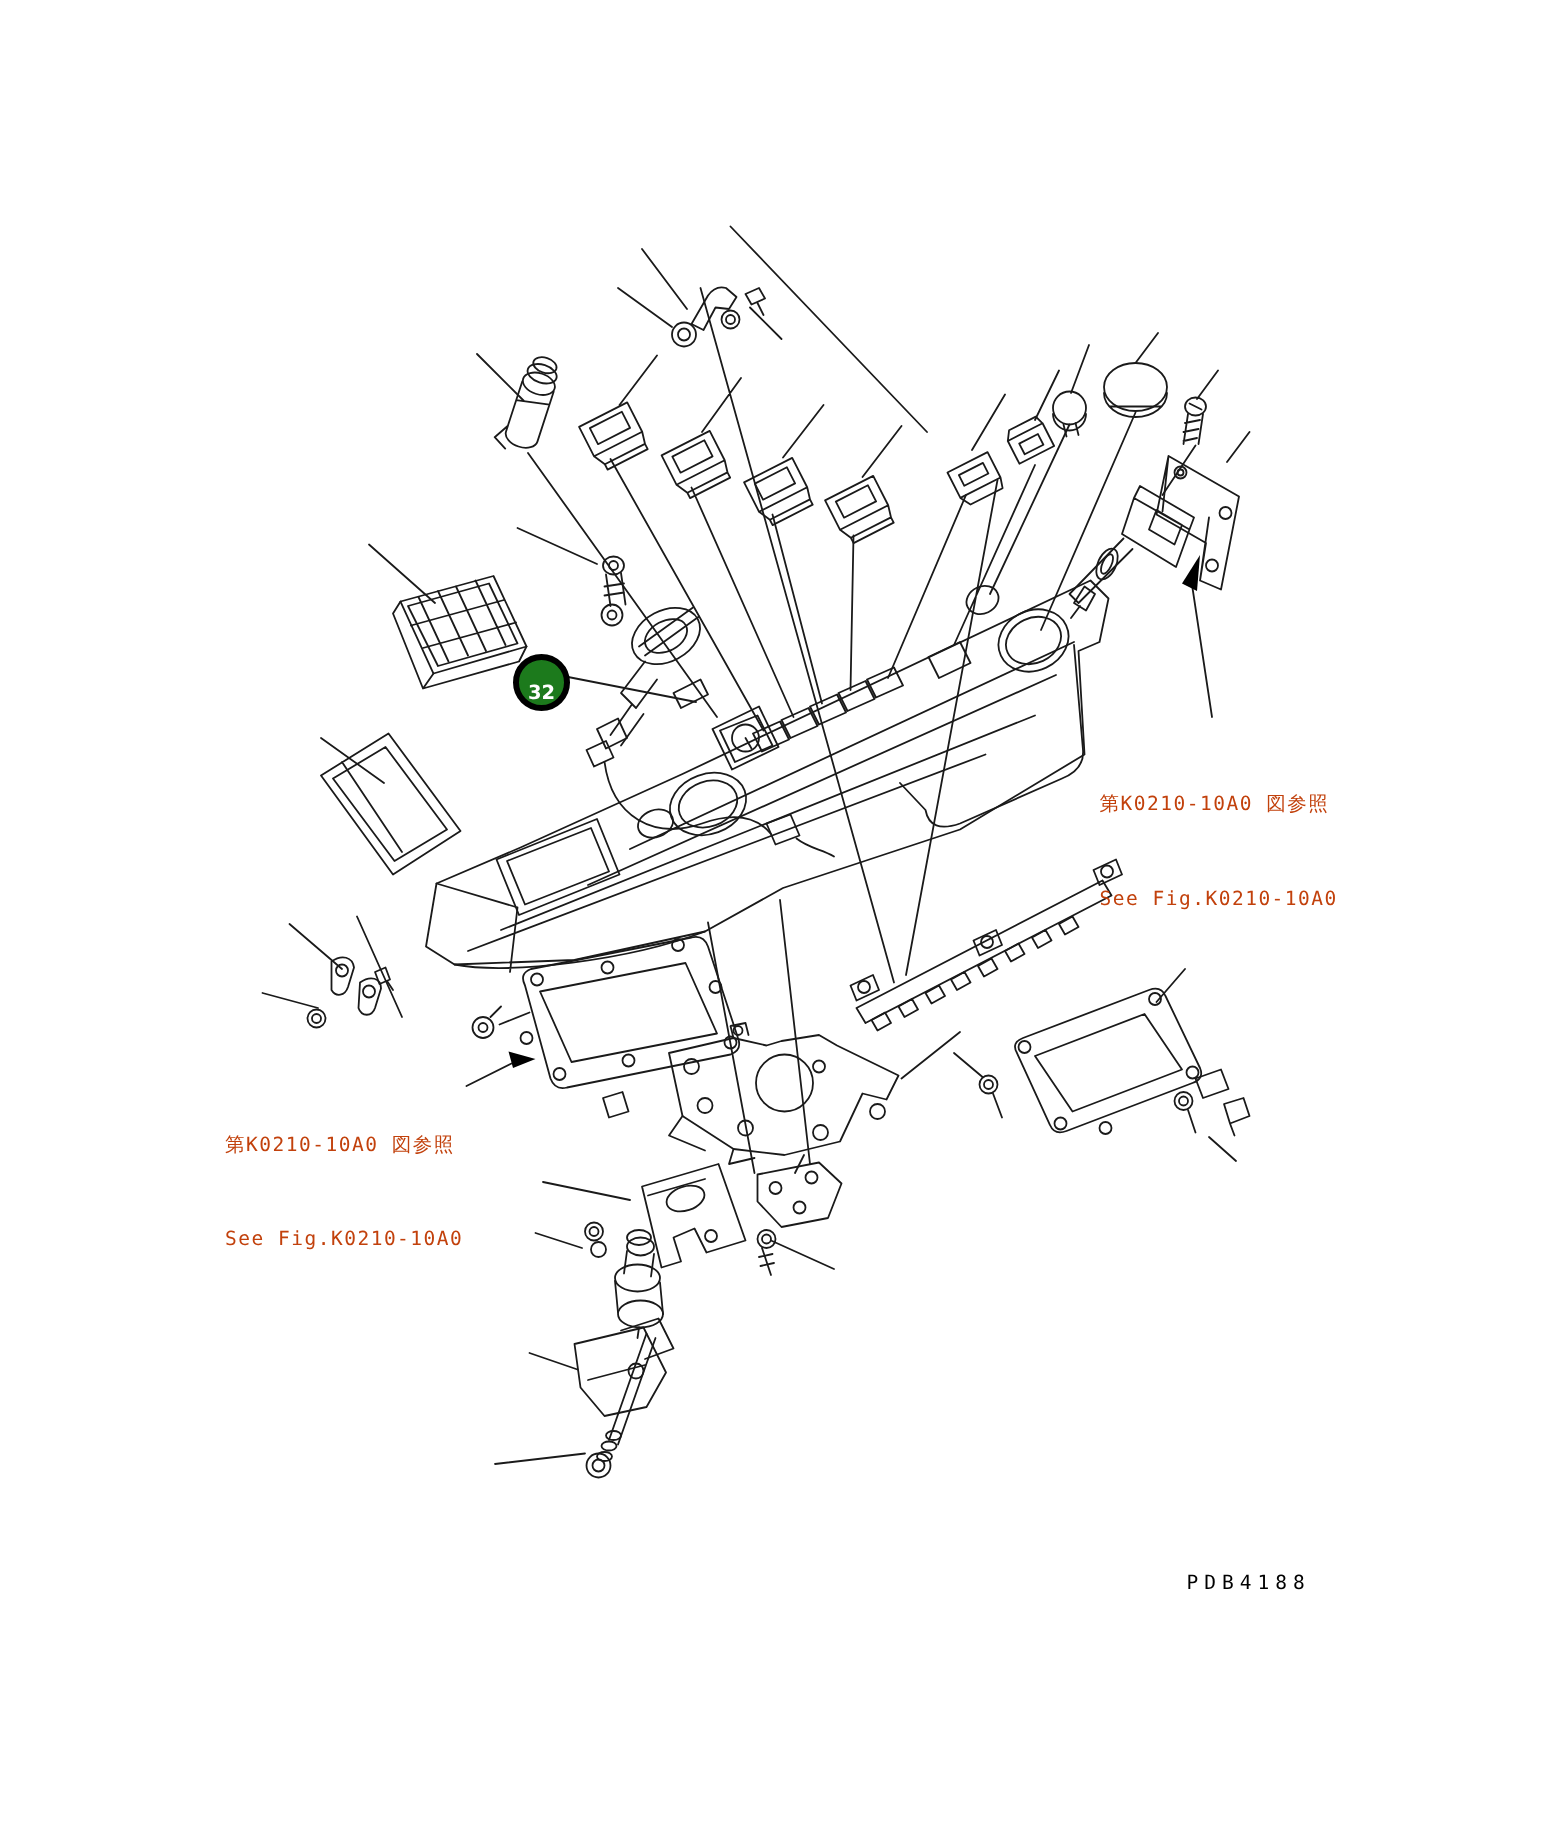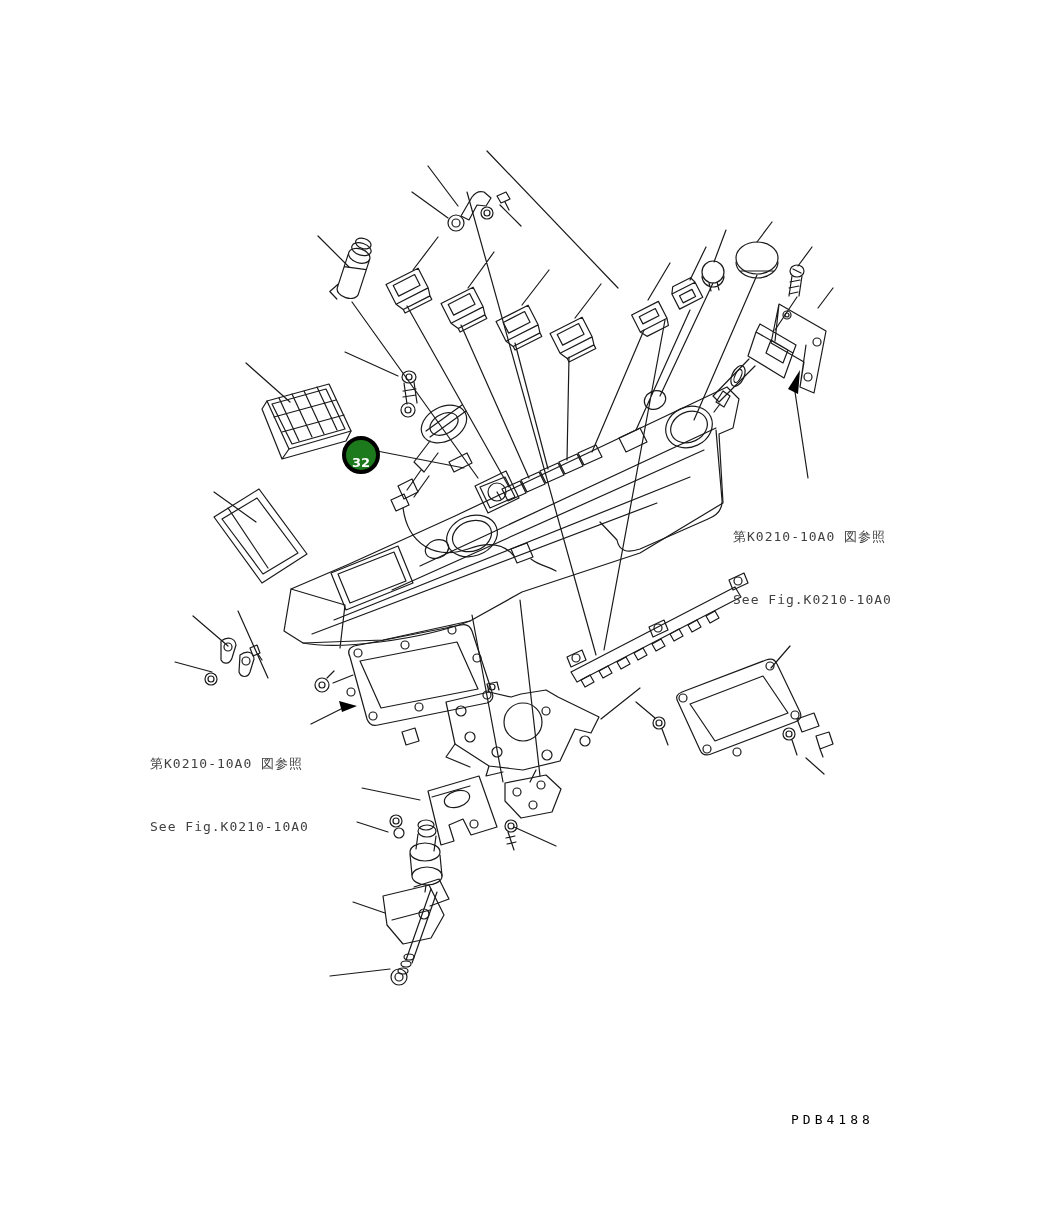--- a/index.html
+++ b/index.html
@@ -1,19 +1,19 @@
 <!DOCTYPE html>
 <html><head>
 <meta charset="utf-8">
 <style>
   html,body{margin:0;padding:0;background:#ffffff;}
   .page{position:relative;width:1037px;height:1214px;background:#ffffff;overflow:hidden;
         font-family:"DejaVu Sans Mono","Liberation Mono",monospace;}
   svg{position:absolute;left:0;top:0;}
-  .ref-label{position:absolute;color:#404040;font-size:13px;line-height:21px;letter-spacing:1px;white-space:pre;}
+  .ref-label{position:absolute;color:#c2410c;font-size:13px;line-height:21px;letter-spacing:1px;white-space:pre;}
   .code-label{position:absolute;color:#000;font-size:13px;letter-spacing:4px;}
   .balloon{position:absolute;left:342px;top:436px;width:30px;height:30px;border:4px solid #000;
            border-radius:50%;background:#1c7a1c;color:#fff;display:flex;align-items:flex-end;
            justify-content:center;font-size:13px;font-weight:bold;
            font-family:"DejaVu Sans","Liberation Sans",sans-serif;}
 </style>
 </head>
 <body>
 
 <div class="page">
@@ -278,15 +278,15 @@
 <div class="ref-label" style="left:733px;top:484px;">
   <div>第K0210-10A0 図参照</div>
   <div>See Fig.K0210-10A0</div>
 </div>
 
 <div class="ref-label" style="left:150px;top:711px;">
   <div>第K0210-10A0 図参照</div>
   <div>See Fig.K0210-10A0</div>
 </div>
 
-<div class="code-label" style="left:791px;top:1112px;">PDB4188</div>
+<div class="code-label" style="left:791px;top:1048px;">PDB4188</div>
 
 </div>
 
 </body></html>

